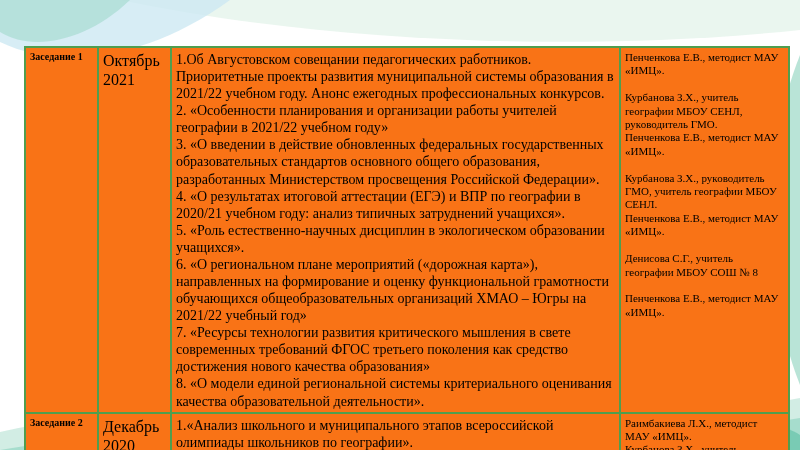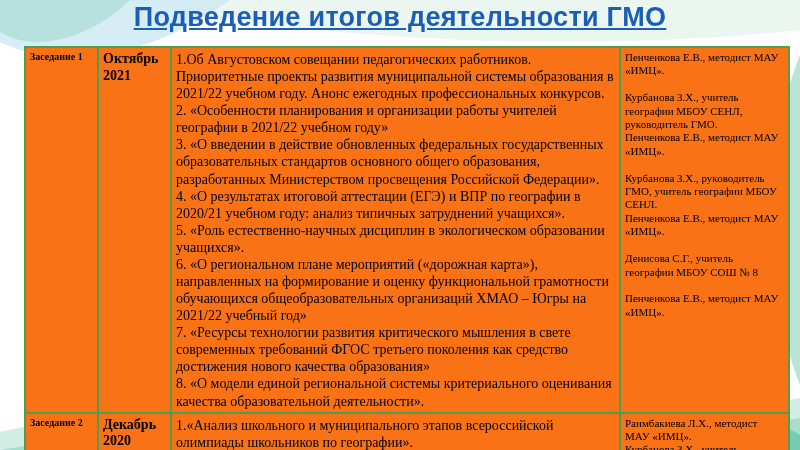--- a/index.html
+++ b/index.html
@@ -14,21 +14,21 @@
   }
   table.gmo{
     position:absolute;left:24px;top:46px;width:754px;z-index:2;
     border-collapse:collapse;table-layout:fixed;background:#f97316;
   }
   table.gmo td{
     border:2px solid #4f9e4f;vertical-align:top;padding:3px 5px 2px 4px;
     white-space:pre-line;color:#000;
   }
   .col-session{width:62px;font-weight:bold;font-size:10px;line-height:1.2;}
-  .col-month{width:62px;font-weight:bold;font-size:14px;line-height:1.2;margin-left:16px;}
+  .col-month{width:62px;font-weight:normal;font-size:16px;line-height:1.2;margin-left:16px;}
   .col-agenda{width:438px;font-size:14px;line-height:1.22;}
   .col-resp{width:158px;font-size:11px;line-height:1.22;}
   tr.r1 td{height:216px;}
   tr.r2 td{height:148px;border-radius:32px;}
 </style>
 </head>
 <body>
 
 <div class="slide">
 
@@ -39,21 +39,20 @@
     <path d="M0,0 L230,0 C150,58 62,72 0,42 Z" fill="#cde9f2" opacity="0.8"></path>
     <path d="M0,0 L130,0 C86,42 32,52 0,32 Z" fill="#a8dcd2" opacity="0.7"></path>
 
     <path d="M800,55 C758,160 766,300 800,385 Z" fill="#9bd8c6" opacity="0.7"></path>
 
     <path d="M0,432 C200,386 420,468 800,398 L800,450 L0,450 Z" fill="#bfe6d9" opacity="0.7"></path>
     <path d="M0,450 C260,404 560,460 800,418 L800,450 Z" fill="#8fd4c0" opacity="0.65"></path>
     <path d="M650,450 C720,420 780,420 800,435 L800,450 Z" fill="#5bbfa4" opacity="0.6"></path>
   </svg>
 
-  <h1 class="title">Подведение итогов деятельности ГМО</h1>
 
   <table class="gmo">
     <tbody>
       <tr class="r1">
         <td class="col-session">Заседание 1</td>
         <td class="col-month">Октябрь
 2021</td>
         <td class="col-agenda">1.Об Августовском совещании педагогических работников. Приоритетные проекты развития муниципальной системы образования в 2021/22 учебном году. Анонс ежегодных профессиональных конкурсов.
 2. «Особенности планирования и организации работы учителей географии в 2021/22 учебном году»
 3. «О введении в действие обновленных федеральных государственных образовательных стандартов основного общего образования, разработанных Министерством просвещения Российской Федерации».

